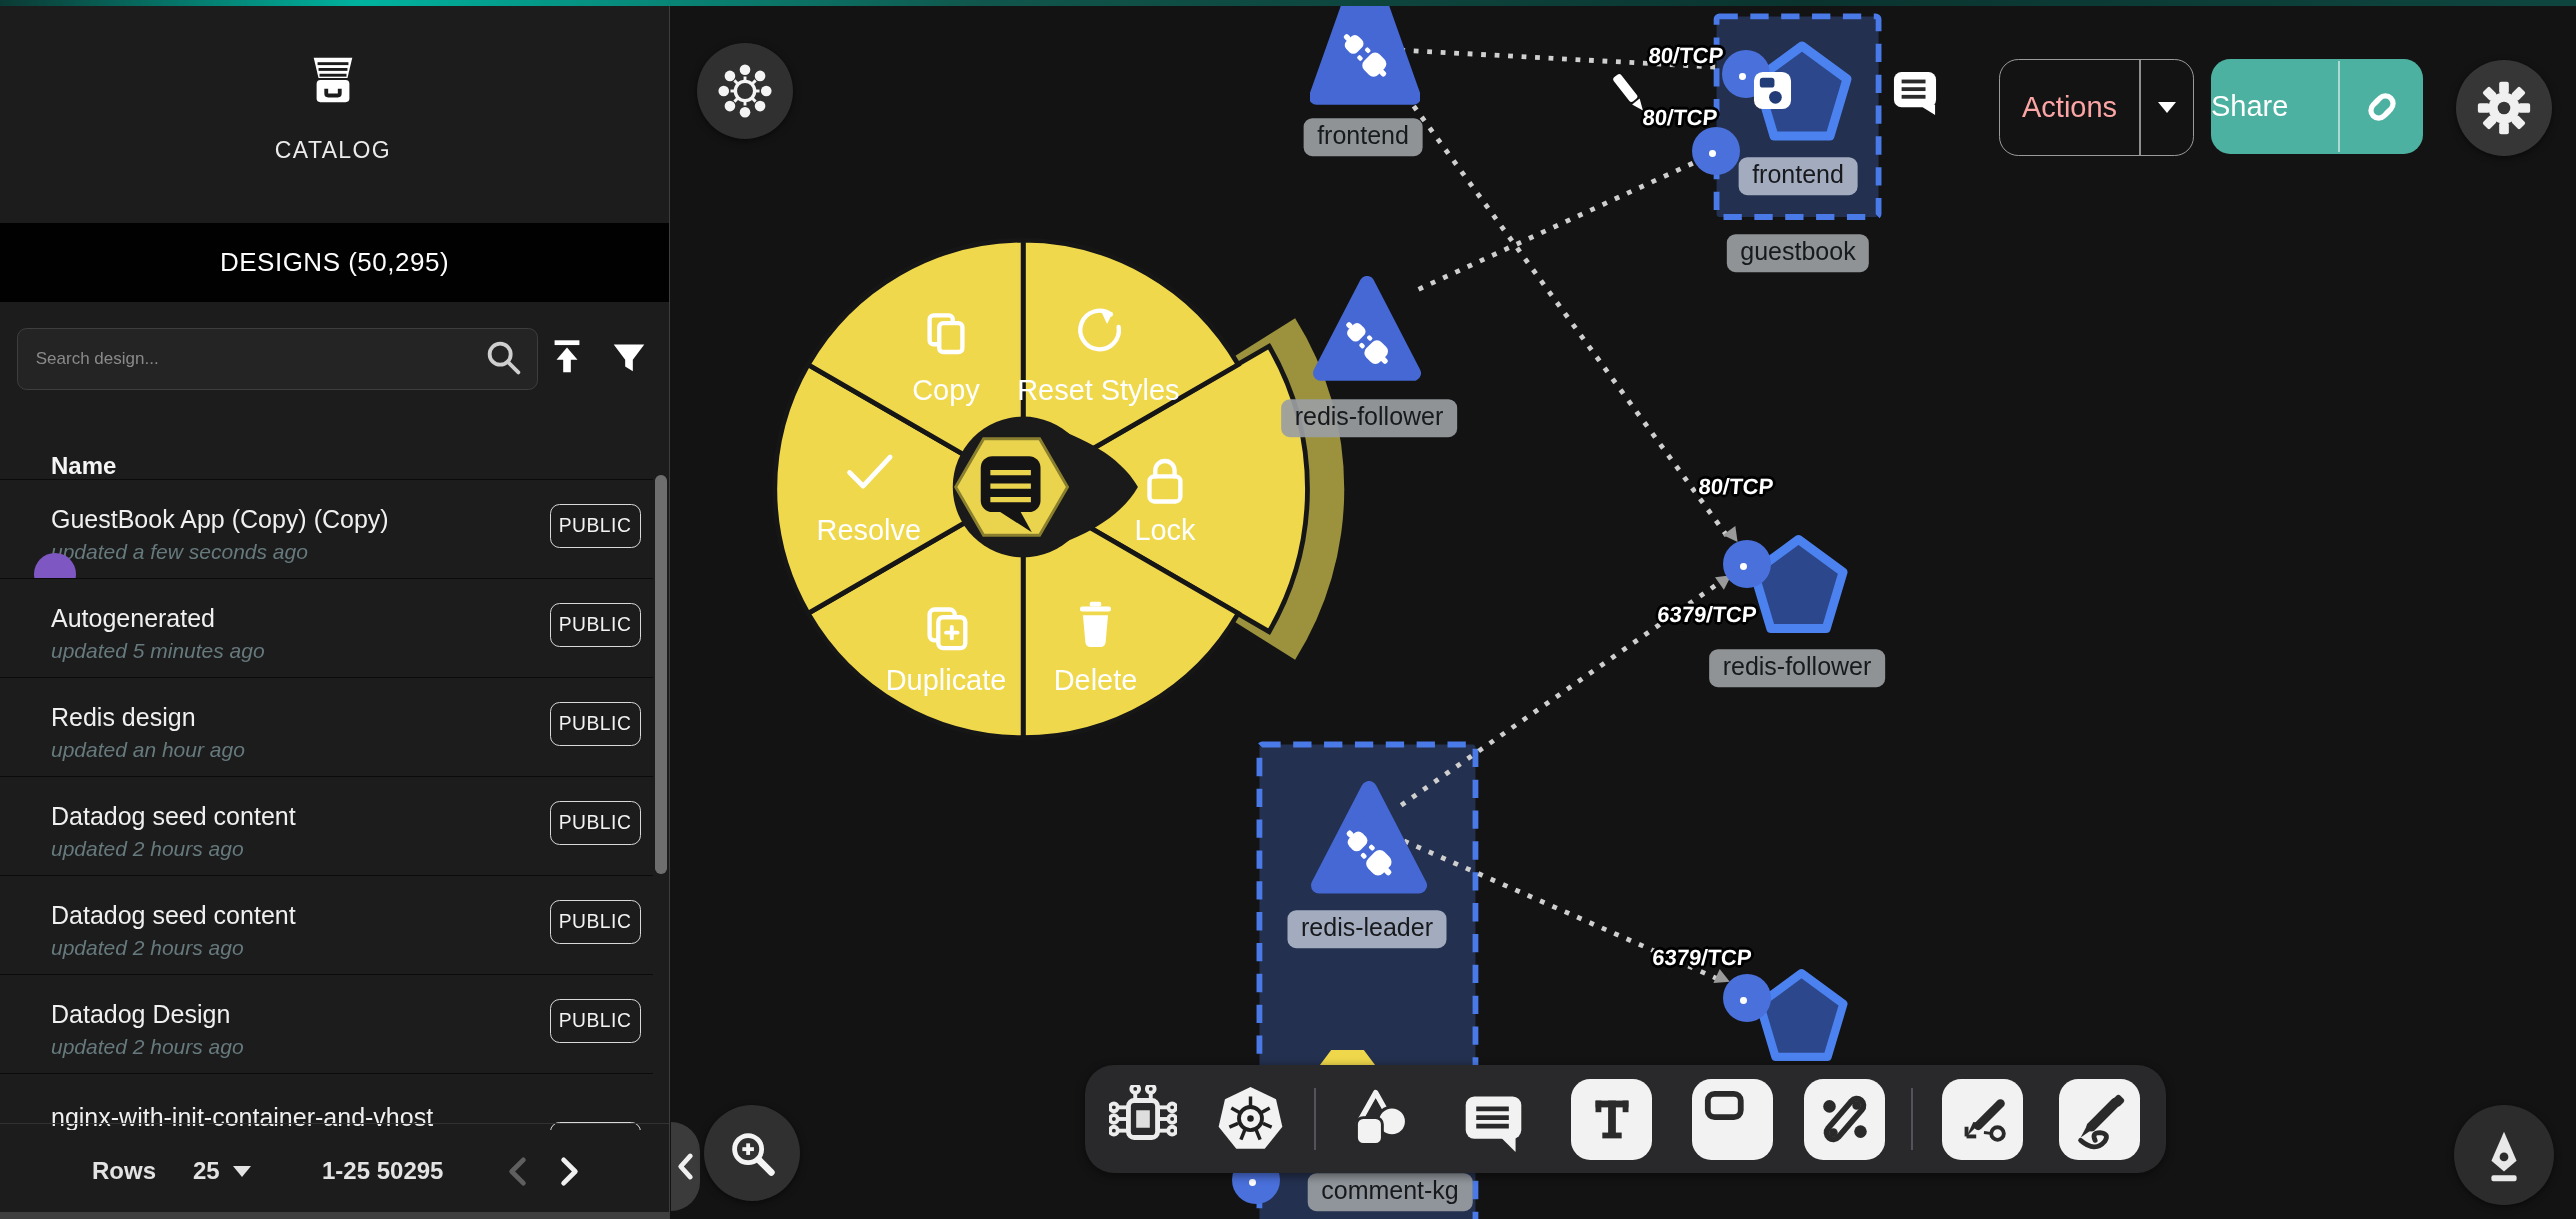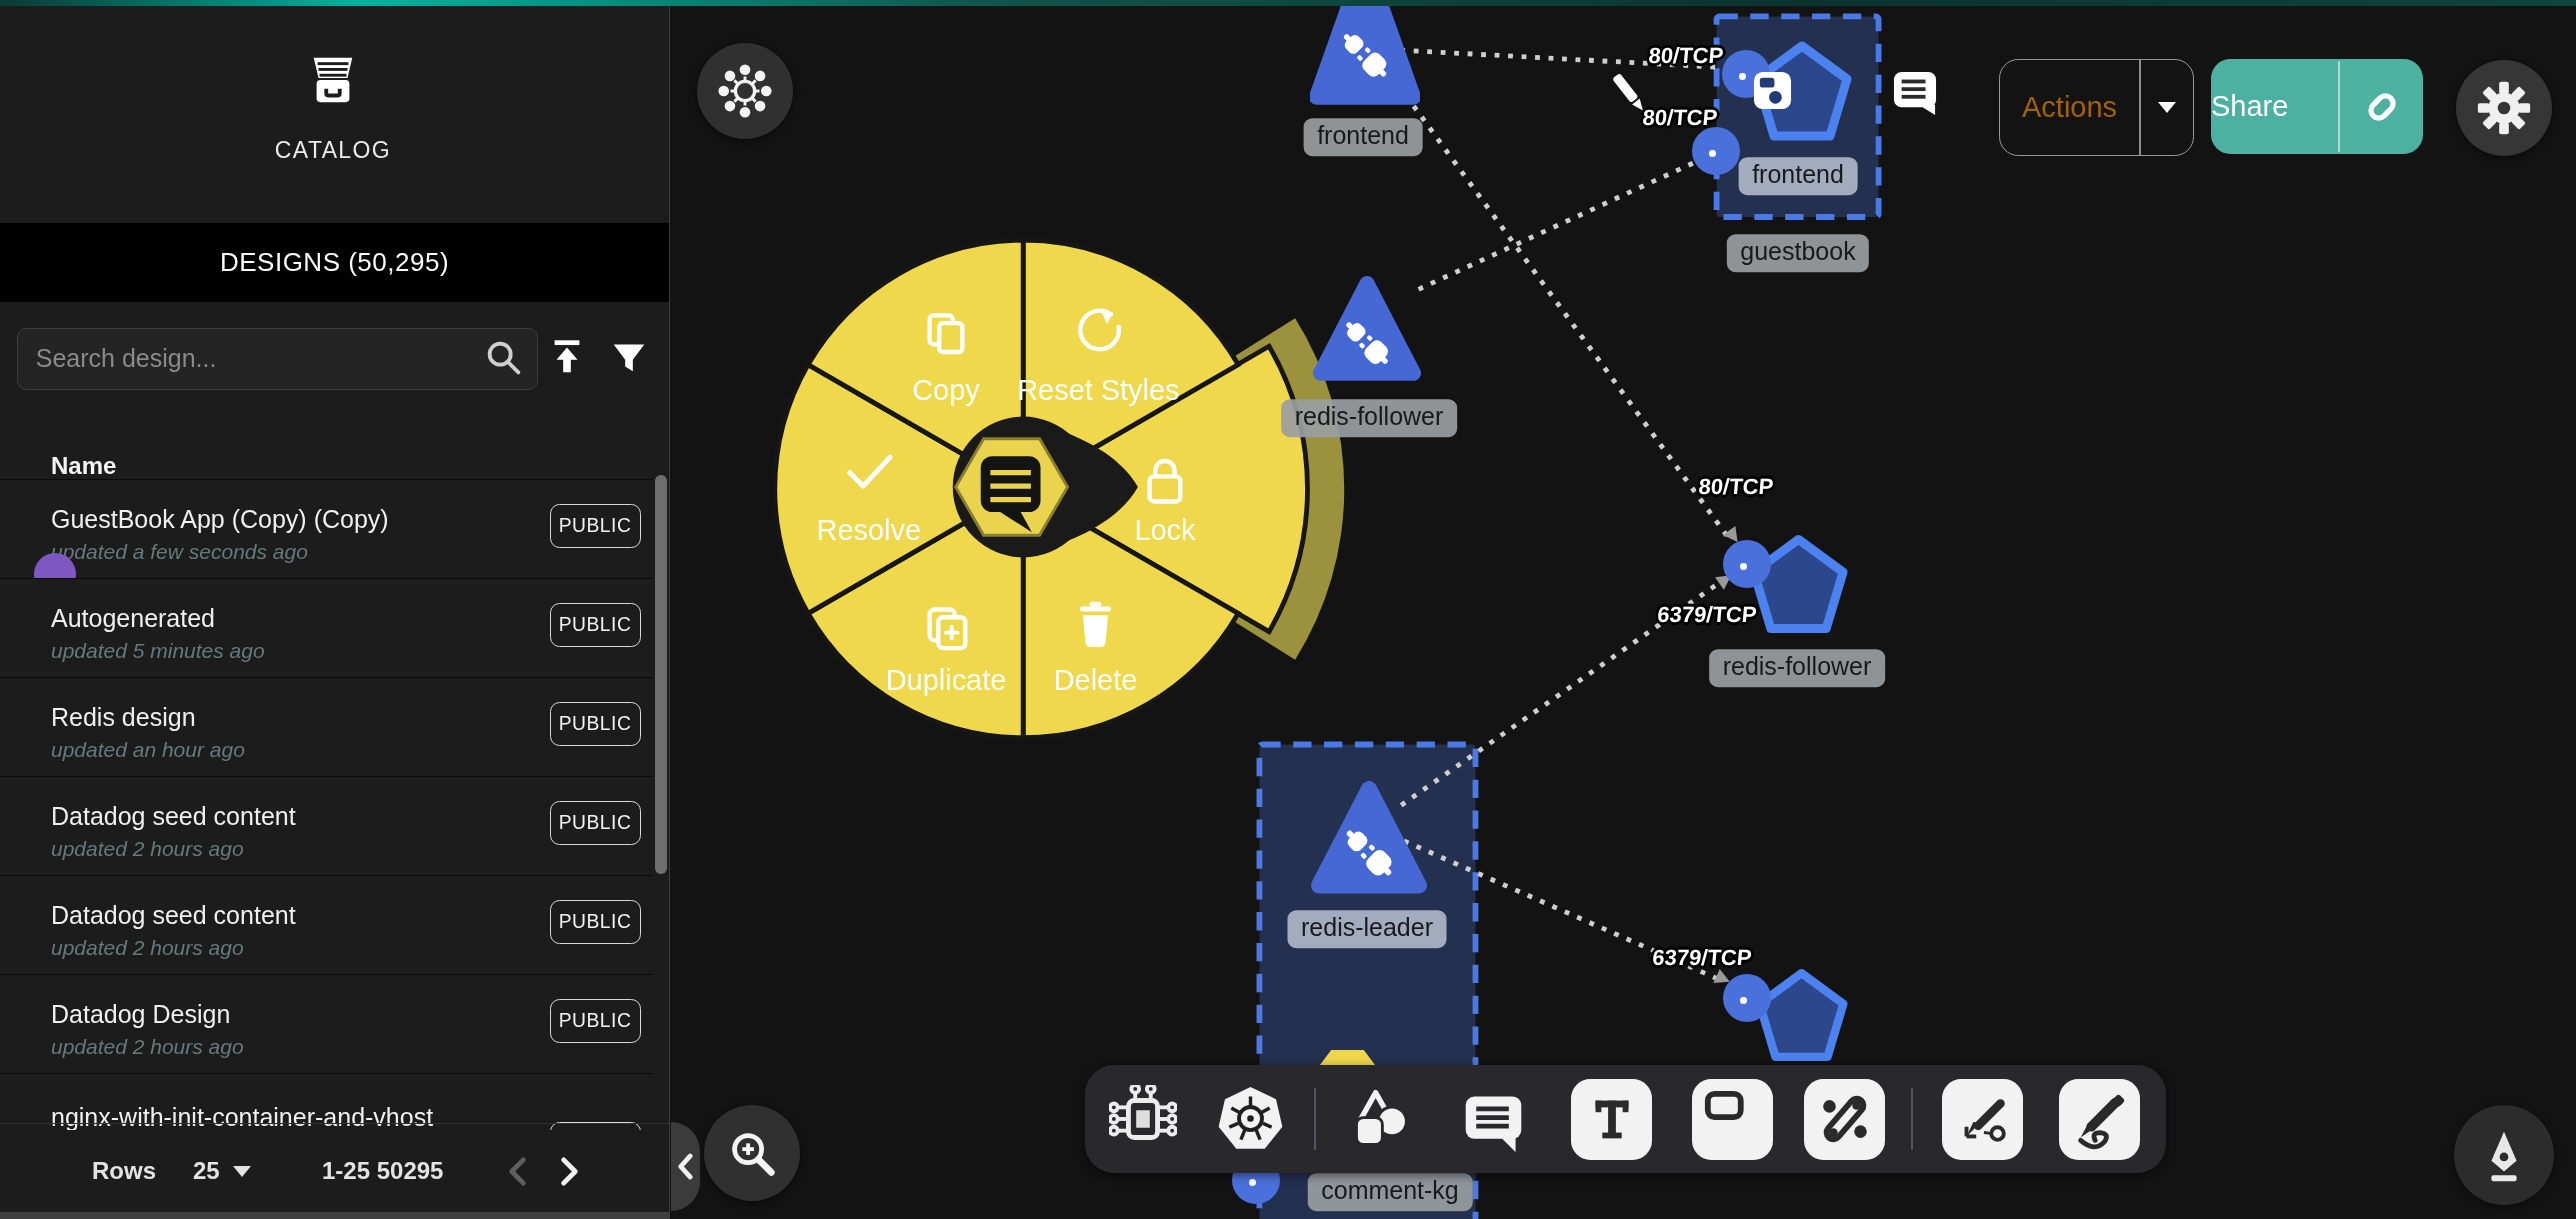--- a/index.html
+++ b/index.html
@@ -13,21 +13,21 @@
   .tab{position:absolute;top:0;height:212px;width:212px;cursor:pointer;}
   .tab .ticon{position:absolute;top:48px;left:50%;transform:translateX(-50%);}
   .tab .tlabel{position:absolute;top:131px;width:100%;text-align:center;font-size:23px;
       letter-spacing:1.4px;color:#eceaea;}
   .tab-underline{position:absolute;left:38px;top:164px;width:156px;height:6.8px;background:#00B39F;border-radius:3.9px;}
   .panel-header{position:absolute;left:0;top:217px;width:669px;height:79px;background:#010101;
       display:flex;align-items:center;justify-content:center;font-size:26px;letter-spacing:0.5px;color:#fdfdfd;}
   .search-box{position:absolute;left:17.4px;top:322px;width:519px;height:60px;background:#242424;
       border:1.9px solid #3e3e3e;border-radius:9.6px;}
   .search-box input{position:absolute;inset:0;background:transparent;border:none;outline:none;
-      color:#3b82f6;font-size:25px;padding:0 62px 0 17.4px;font-family:"Liberation Sans",sans-serif;}
+      color:#3b82f6;font-size:17px;padding:0 62px 0 17.4px;font-family:"Liberation Sans",sans-serif;}
   .search-box input::placeholder{color:#8a8a8a;}
   .sbicon{position:absolute;top:324px;width:54px;height:54px;display:flex;align-items:center;justify-content:center;cursor:pointer;}
   .name-header{position:absolute;left:51px;top:430px;font-size:24px;font-weight:bold;color:#f5f5f5;margin-top:16px;}
   .design-list{position:absolute;left:0;top:473px;width:653px;}
   .drow{position:relative;height:98px;border-top:1.9px solid #0b0b0b;cursor:pointer;overflow:hidden;}
   .drow .dname{position:absolute;left:51px;top:25px;font-size:25px;color:#f0f0f0;white-space:nowrap;}
   .drow .dupd{position:absolute;left:51px;top:60px;font-size:21px;font-style:italic;color:#66797d;}
   .badge{position:absolute;right:12.5px;top:24px;width:89px;height:42px;border:1.9px solid #d9d9d9;
       border-radius:9.6px;font-size:19.3px;letter-spacing:0.5px;color:#f2f2f2;display:flex;
       align-items:center;justify-content:center;}
@@ -52,21 +52,21 @@
   .pcircle{position:absolute;width:48px;height:48px;border-radius:50%;background:#4a70dc;z-index:21;}
   .pcircle::after{content:"";position:absolute;left:17.4px;top:23px;width:6.8px;height:6.8px;border-radius:50%;background:#fff;}
   .round-btn{position:absolute;border-radius:50%;background:#303030;display:flex;align-items:center;
       justify-content:center;cursor:pointer;z-index:45;box-shadow:0 1.9px 7.7px rgba(0,0,0,.5);}
   .toolbar{position:absolute;left:414px;top:1065px;width:1081px;height:108px;background:#29292b;
       border-radius:29px;z-index:40;box-shadow:0 2.9px 9.6px rgba(0,0,0,.45);}
   .tool{position:absolute;top:13.5px;width:81px;height:81px;display:flex;align-items:center;justify-content:center;cursor:pointer;}
   .tool.boxed{background:#f2f2f2;border-radius:19.3px;}
   .tb-div{position:absolute;top:23px;width:1.9px;height:62px;background:#53535c;}
   .topbtn{position:absolute;top:59px;height:95px;border-radius:19.3px;display:flex;align-items:center;z-index:45;cursor:pointer;}
-  .actions-btn{left:1328px;width:193px;border:1.9px solid #9a9a9a;color:#a16207;}
+  .actions-btn{left:1328px;width:193px;border:1.9px solid #9a9a9a;color:#fca5a5;}
   .share-btn{left:1540px;width:212px;background:#4cb1a0;color:#fff;}
   .vdiv{width:1.9px;height:91px;background:rgba(255,255,255,.55);}
   .vdiv.dark{background:#8f8f8f;height:95px;}
   .collapse-tab{position:absolute;left:0;top:1122px;width:29px;height:89px;background:#3b3b3b;
       border-radius:0 44px 44px 0;z-index:44;display:flex;align-items:center;justify-content:center;cursor:pointer;}
   .rlabel{font-size:30px;fill:#fff;text-anchor:middle;font-family:"Liberation Sans",sans-serif;}
 </style>
 </head>
 <body>
 

